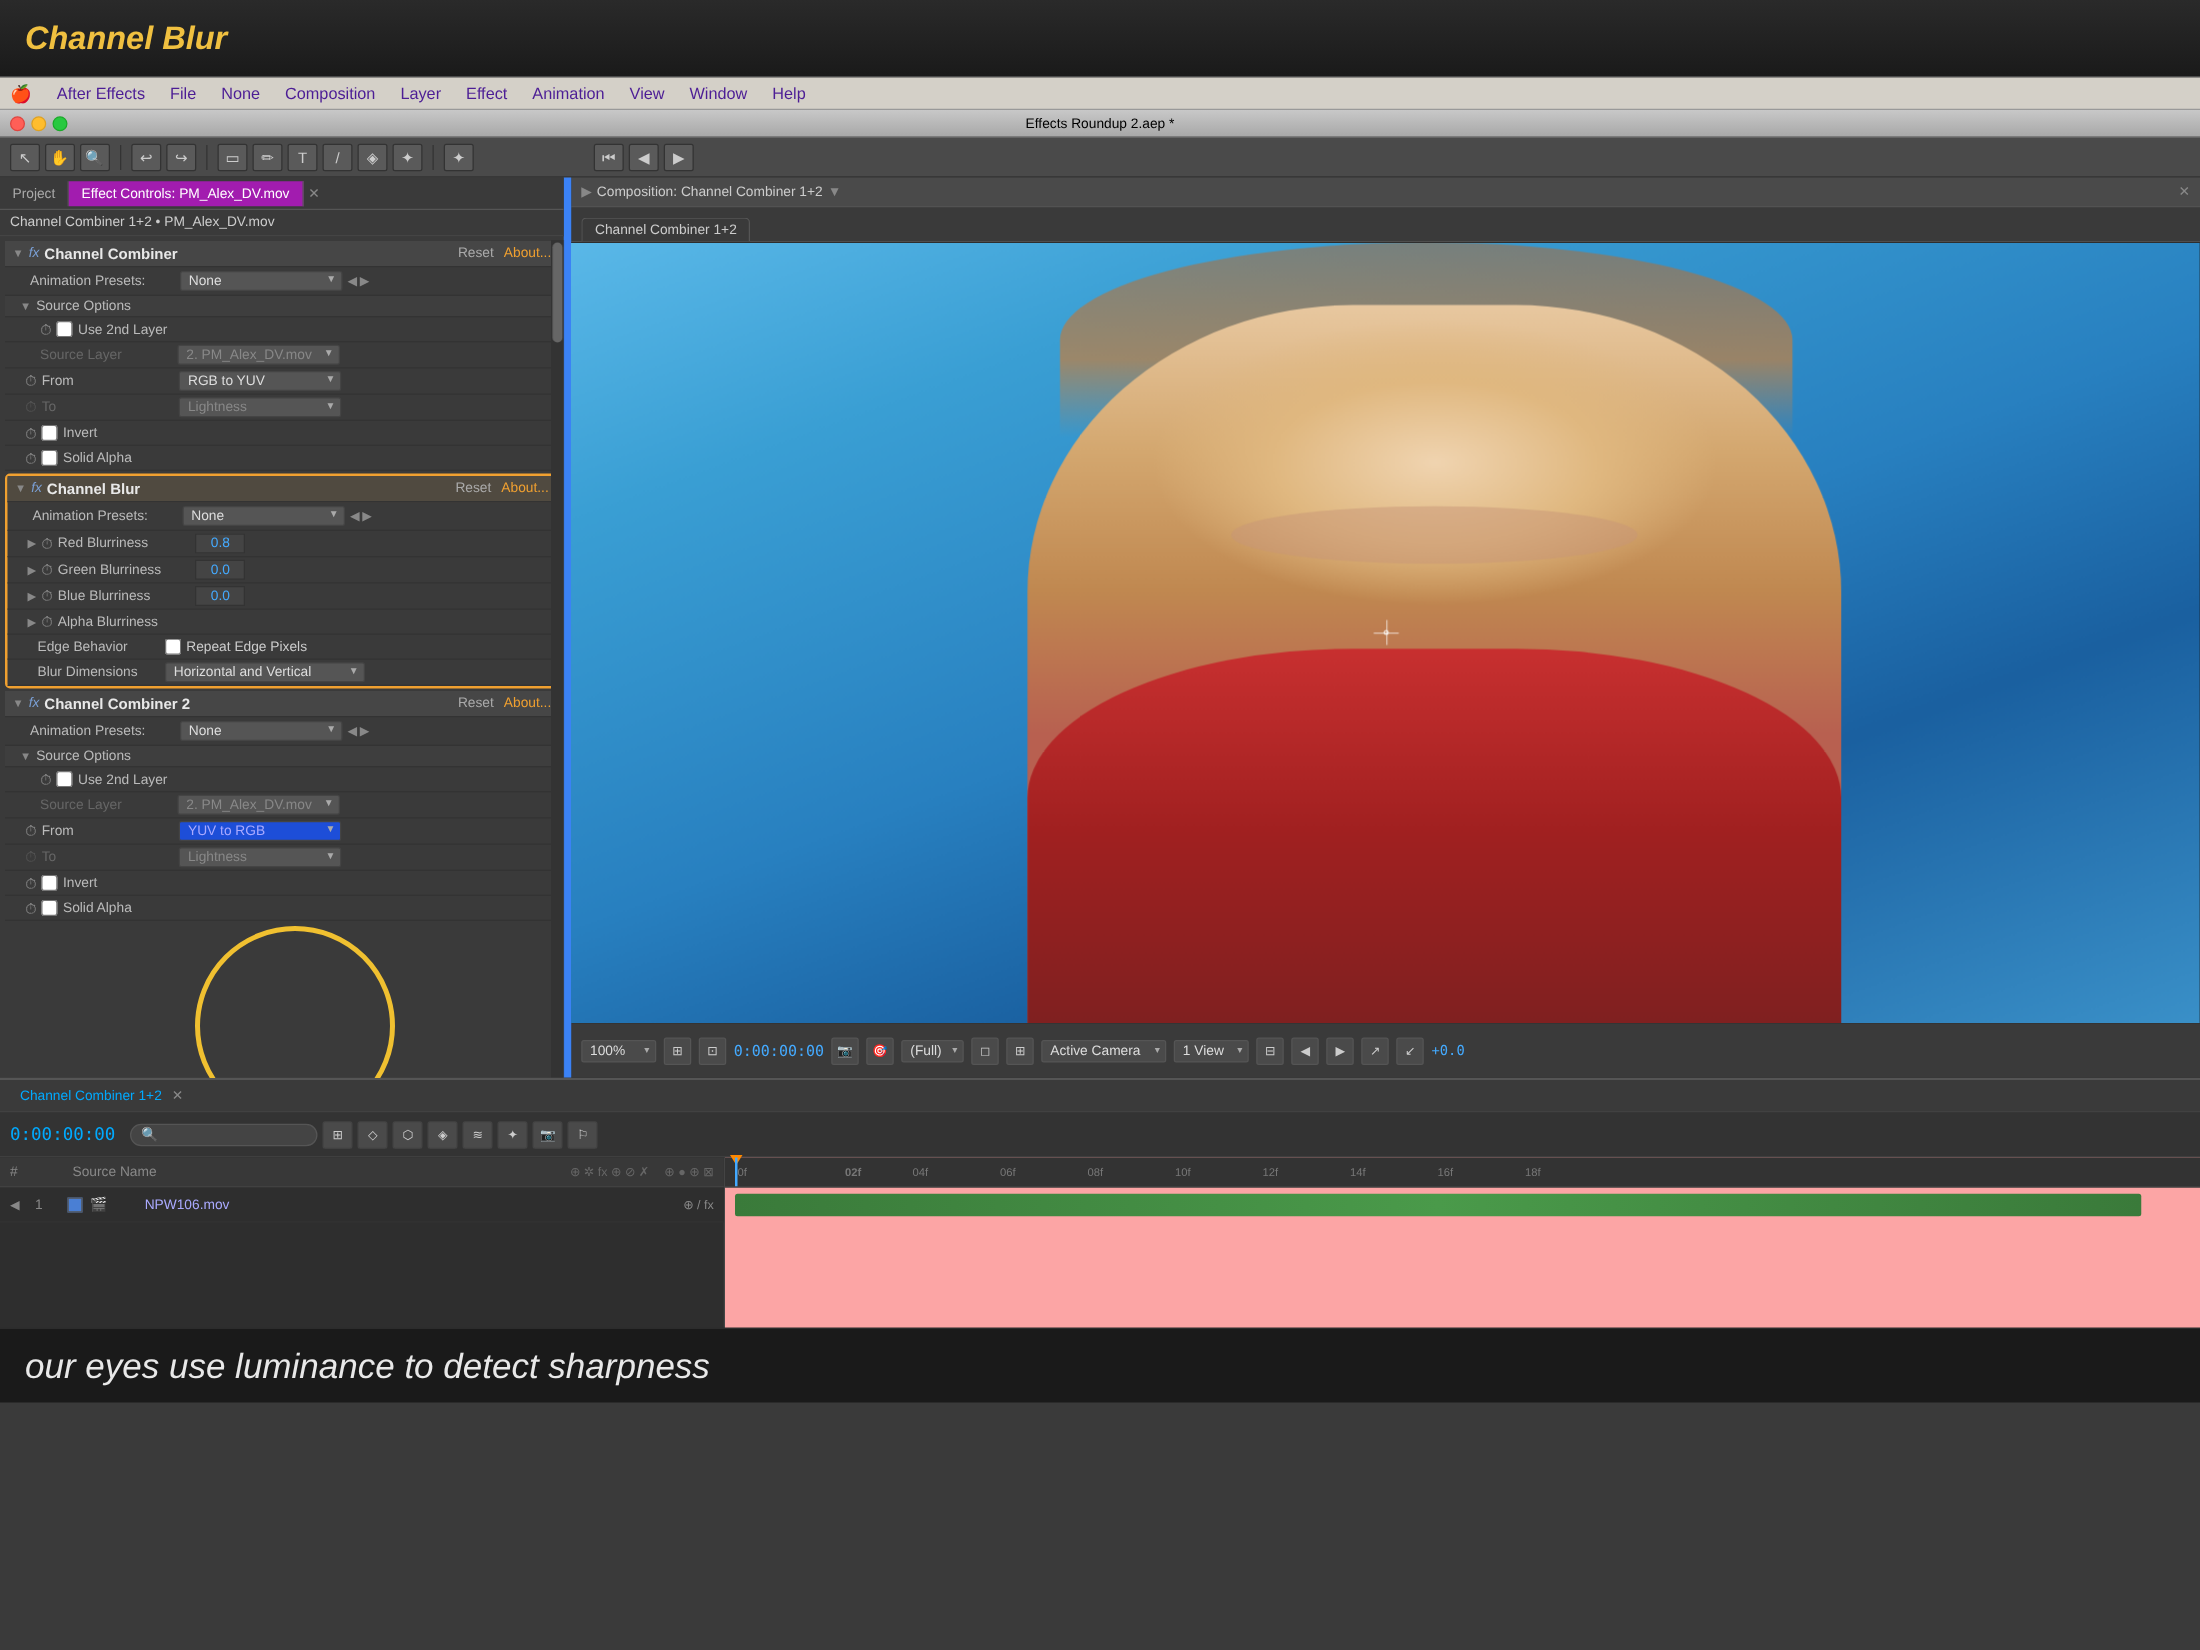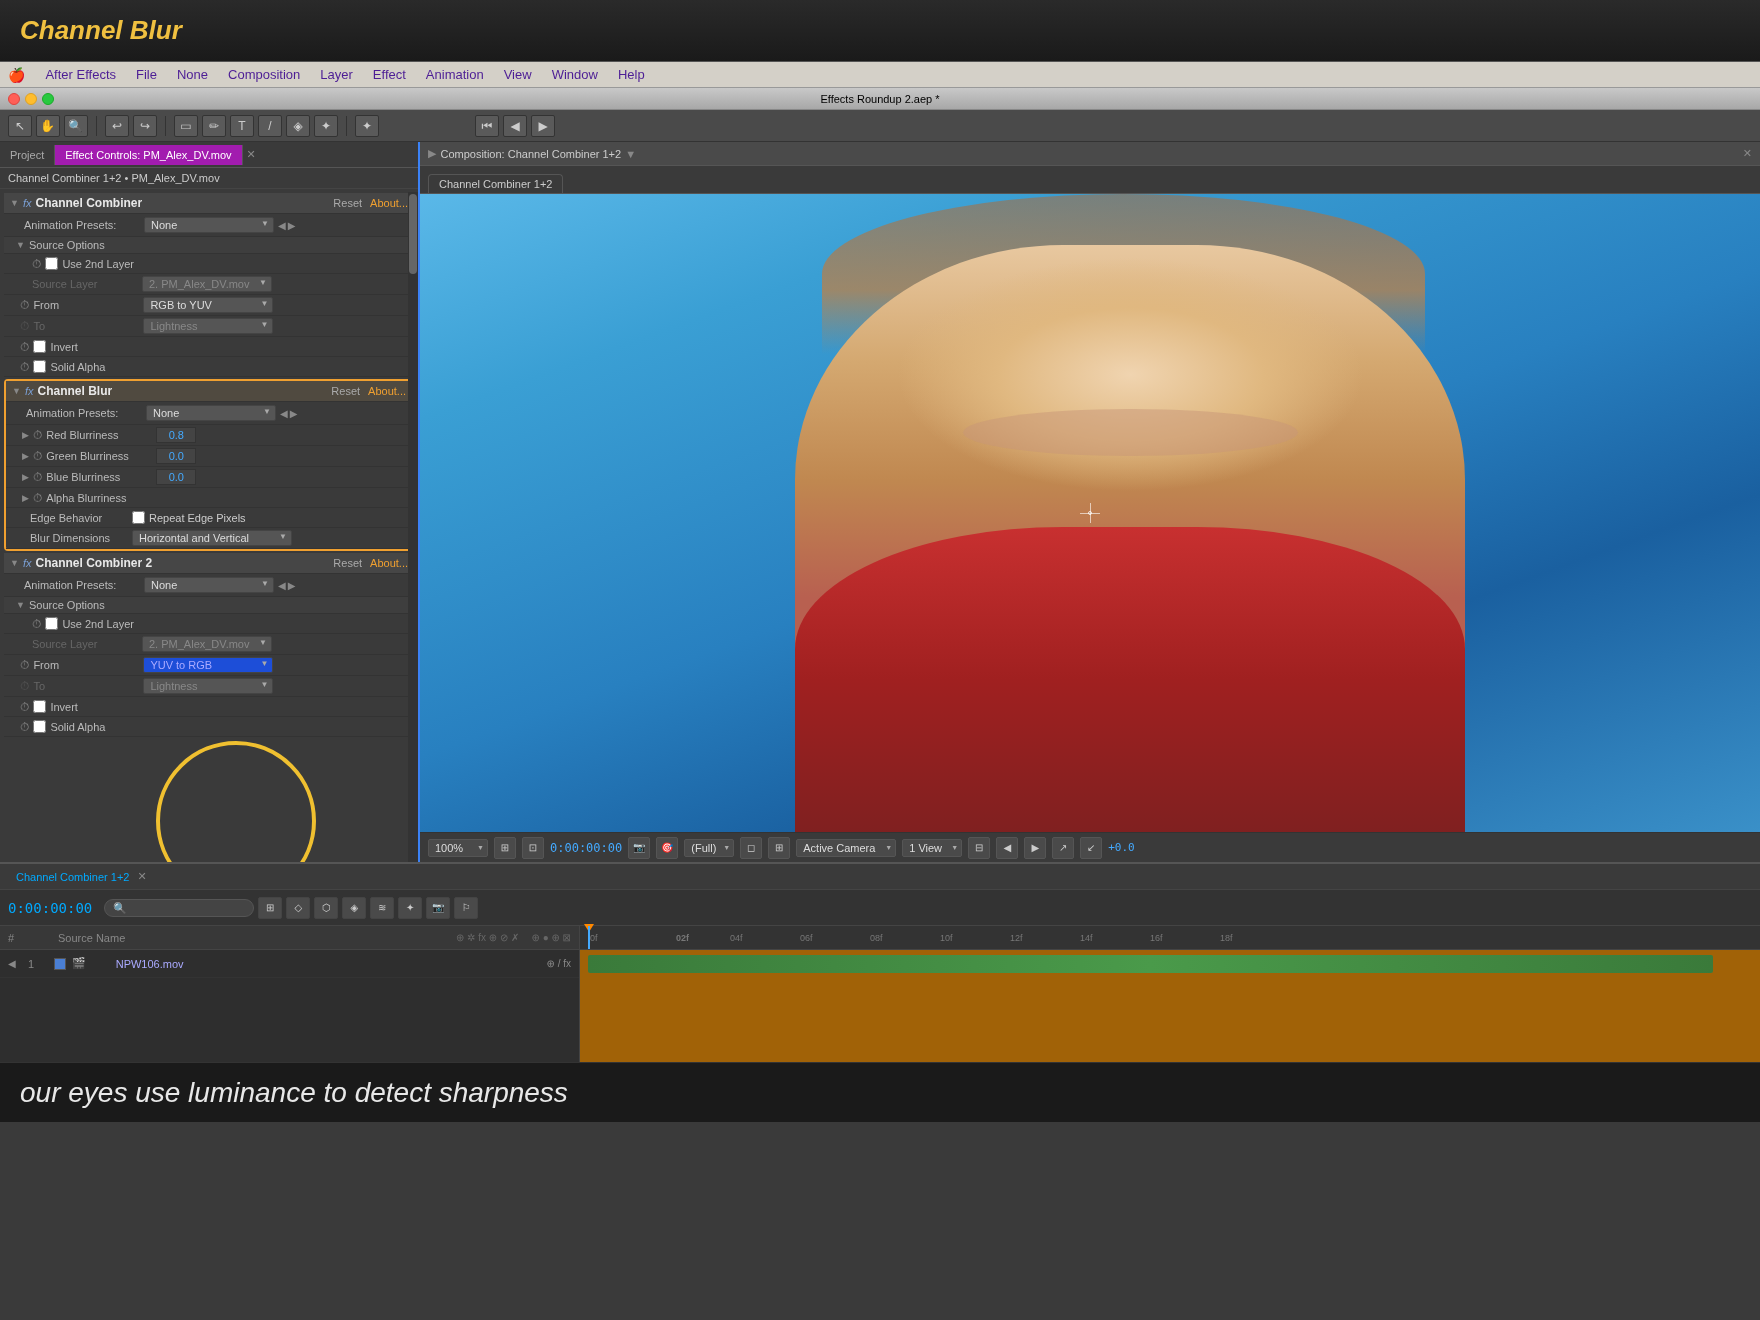--- a/index.html
+++ b/index.html
@@ -103,23 +103,23 @@
     }
 
     
     .main-layout {
       display: flex;
       height: calc(1320px - 62px - 26px - 22px - 32px - 200px);
     }
 
     
     .left-panel {
-      width: 420px;
+      width: 457px;
       background: #3a3a3a;
-      border-right: 2px solid #3b82f6;
+      border-right: 6px solid #3b82f6;
       overflow: hidden;
       display: flex;
       flex-direction: column;
     }
 
     .tab-bar {
       background: #3a3a3a;
       height: 26px;
       display: flex;
       align-items: center;
@@ -339,21 +339,21 @@
     .ch-tr { top: 2px; right: 2px; }
     .ch-ml { top: 50%; left: 2px; }
     .ch-mr { top: 50%; right: 2px; }
     .ch-bl { bottom: 2px; left: 2px; }
     .ch-bm { bottom: 2px; left: 50%; }
     .ch-br { bottom: 2px; right: 2px; }
 
     
     .viewer-controls {
       background: #3a3a3a;
-      height: 30px;
+      height: 44px;
       display: flex;
       align-items: center;
       padding: 0 8px;
       gap: 6px;
       border-top: 1px solid #333;
       font-size: 11px;
       color: #ccc;
     }
 
     .viewer-dropdown {
@@ -504,21 +504,21 @@
 
     .layer-name {
       color: #aaf;
       font-size: 11px;
       flex: 1;
       padding-left: 20px;
     }
 
     .timeline-ruler {
       flex: 1;
-      background: #a16207;
+      background: #fca5a5;
       position: relative;
     }
 
     .ruler-marks {
       height: 24px;
       background: #333;
       border-bottom: 1px solid #444;
       display: flex;
       align-items: center;
       padding: 0 4px;

